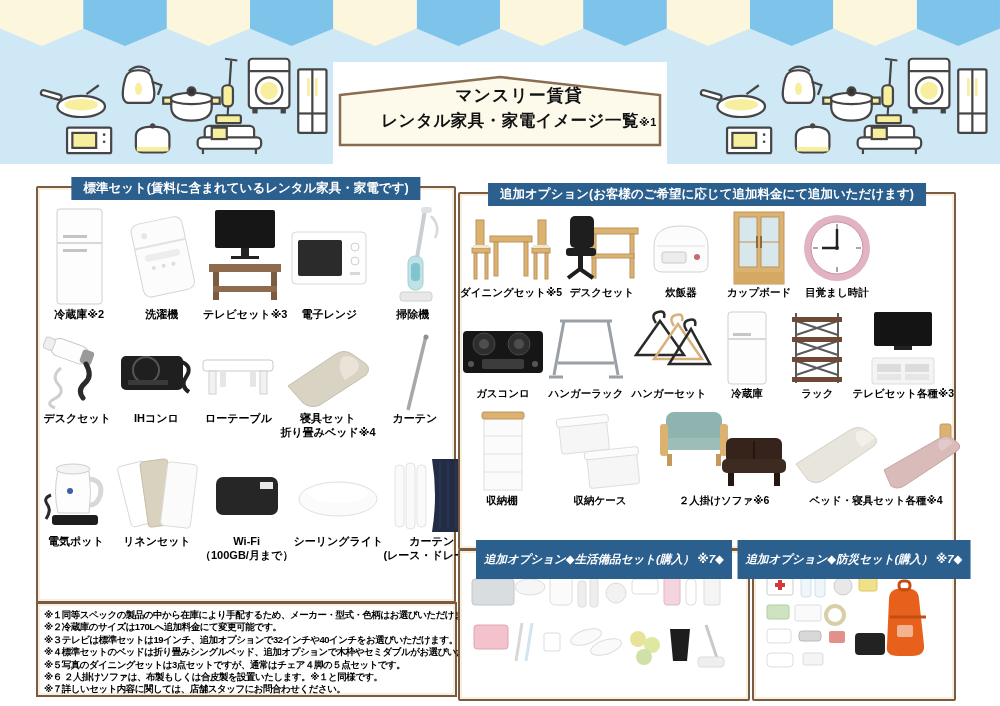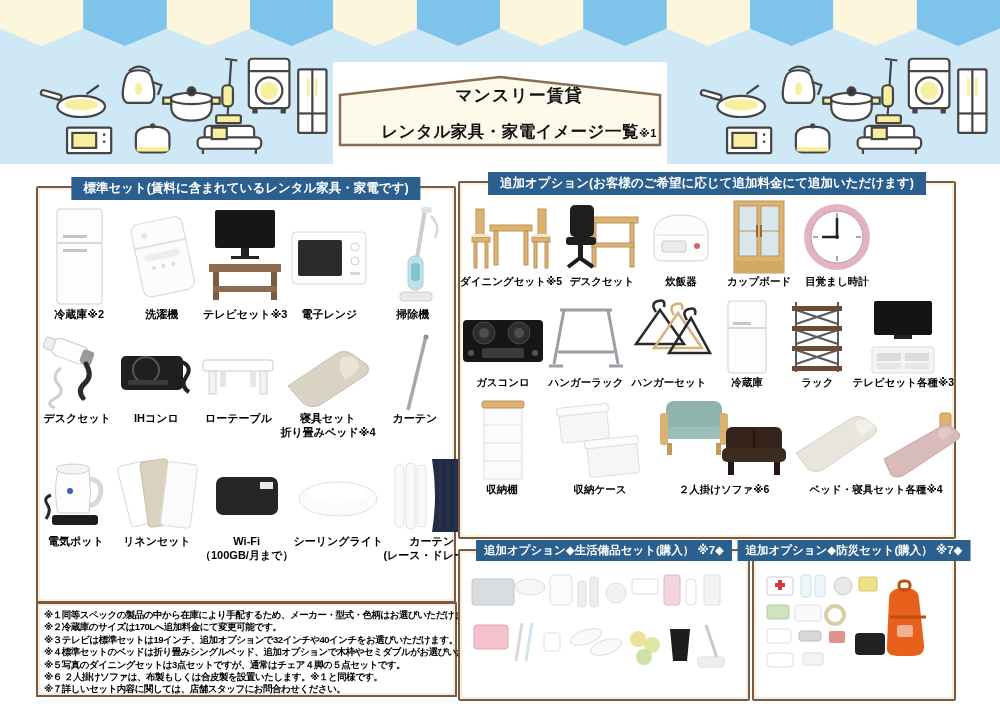--- a/index.html
+++ b/index.html
@@ -10,29 +10,29 @@
   .sky-left{left:0;top:0;width:333px;height:164px;}
   .sky-right{left:667px;top:0;width:333px;height:164px;}
   .sky-center{left:333px;top:0;width:334px;height:62px;}
   .awning{position:absolute;left:0;top:0;width:1000px;height:46px;display:flex;}
   .stripe{flex:1;clip-path:polygon(0 0,100% 0,100% 62%,50% 100%,0 62%);}
   .stripe.b{background:#7dc3ea;} .stripe.c{background:#fbf6dc;}
   
   .title-banner{position:absolute;left:333px;top:74px;width:372px;height:74px;}
   .title-text{position:absolute;left:0;top:10px;width:100%;text-align:center;font-weight:bold;}
   .title-l1{font-size:17px;letter-spacing:1px;}
-  .title-l2{font-size:16.5px;margin-top:14px;letter-spacing:0.5px;}
+  .title-l2{font-size:16.5px;margin-top:3px;letter-spacing:0.5px;}
   .title-note{font-size:11px;font-weight:bold;}
   
   .panel{position:absolute;background:#fff;border:2px solid #7a5a40;border-radius:2px;
          box-shadow:inset 0 0 0 2px #f7efdd;}
   .panel-header{position:absolute;top:-11px;left:50%;transform:translateX(-50%);
       background:#2b5f8e;color:#fff;font-weight:bold;font-size:12.5px;
       padding:3px 12px;white-space:nowrap;z-index:3;}
-  .opt-header{font-size:11.5px;padding:3px 8px;}
+  .opt-header{font-size:11.5px;padding:12px 8px;font-style:italic;}
   
   .grid5{display:grid;grid-template-columns:repeat(5,1fr);}
   .grid6{display:grid;grid-template-columns:repeat(6,1fr);}
   .cell{display:flex;flex-direction:column;align-items:center;overflow:visible;}
   .imgbox{display:flex;align-items:flex-end;justify-content:center;}
   .lbl{font-size:11px;font-weight:bold;line-height:1.25;
        white-space:nowrap;color:#000;}
   .lbl.small{font-size:10.5px;}
   
   .foot-box{position:absolute;left:36px;top:602px;width:421px;height:95px;
@@ -386,21 +386,21 @@
             <path d="M40 4 h36 v64 l-10 9 h-26 q6 -37 0 -73z" fill="#222c44"></path>
             <path d="M48 6 v68 M56 6 v68 M64 6 v68" stroke="#303b58" fill="none"></path>
           </svg>
         </div>
         <div class="lbl">カーテン</div>
         <div class="lbl">(レース・ドレープ)</div>
       </div>
     </div>
   </div>
 
-  <div class="panel" style="left:458px;top:181px;width:494px;height:354px;">
+  <div class="panel" style="left:458px;top:192px;width:494px;height:354px;">
     <div class="panel-header">追加オプション(お客様のご希望に応じて追加料金にて追加いただけます)</div>
 
     <div class="grid6" style="margin-top:14px;">
       <div class="cell">
         <div class="imgbox" style="height:78px">
           <svg width="82" height="76" viewBox="0 0 82 76">
             <g fill="#dcb271" stroke="#bb945e">
               <rect x="6" y="10" width="8" height="30"></rect>
               <rect x="2" y="38" width="18" height="5"></rect>
               <rect x="4" y="43" width="3" height="26"></rect>

